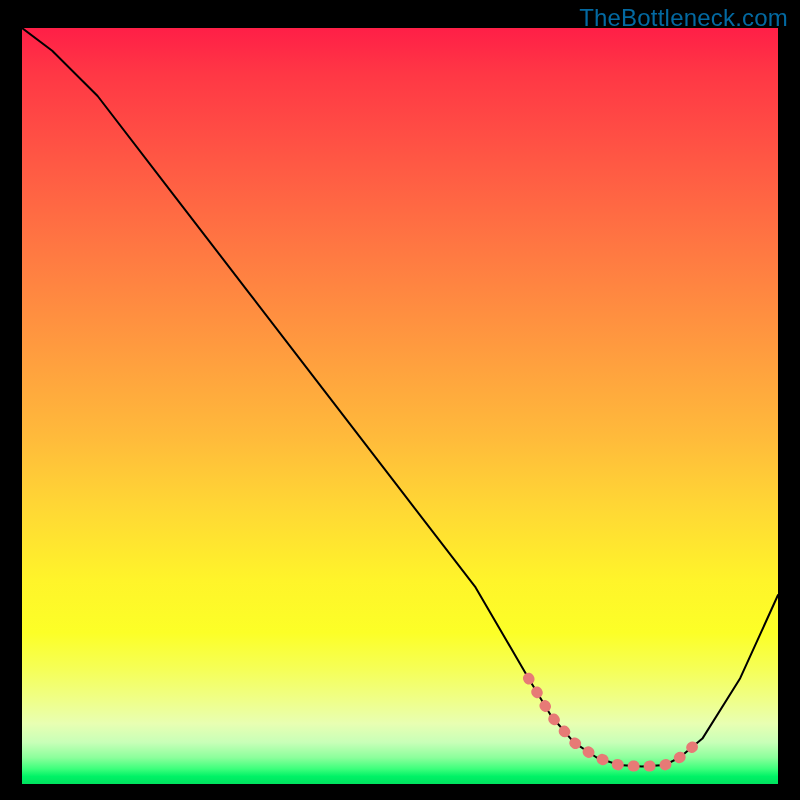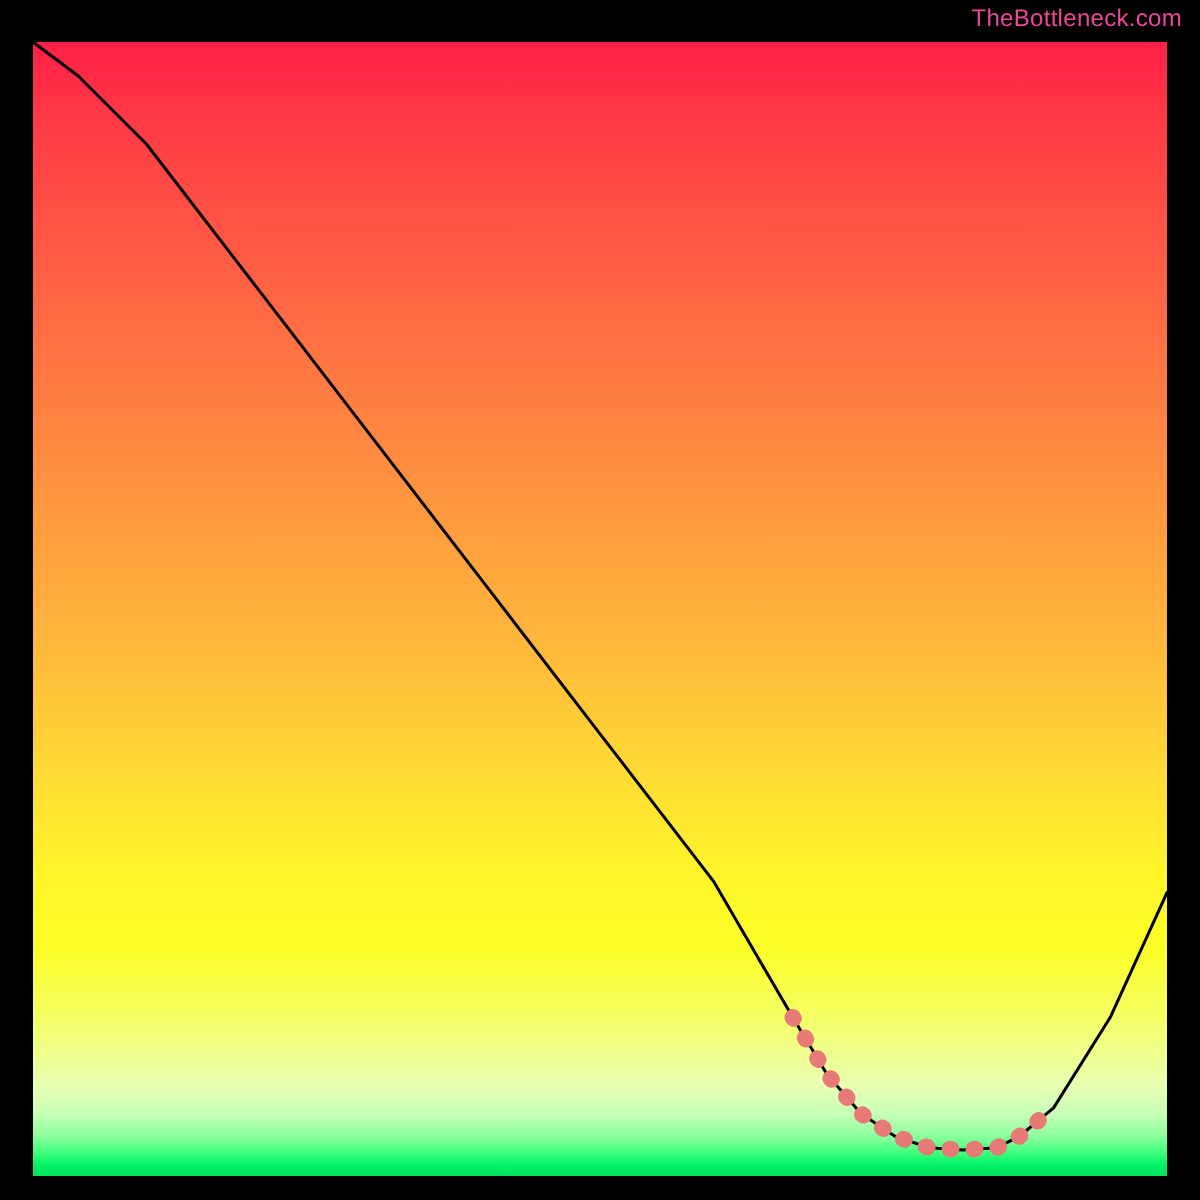--- a/index.html
+++ b/index.html
@@ -14,22 +14,22 @@
   .frame {
     position: absolute;
     top: 0; left: 0;
     width: 800px; height: 800px;
     background: #000;
   }
   .watermark {
     position: absolute;
     top: 4px;
     right: 12px;
-    color: #ec4899;
-    font-size: 16px;
+    color: #0369a1;
+    font-size: 24px;
     font-weight: 500;
     letter-spacing: 0.2px;
     z-index: 5;
   }
   .plot {
     position: absolute;
     left: 22px;
     top: 28px;
     width: 756px;
     height: 756px;

